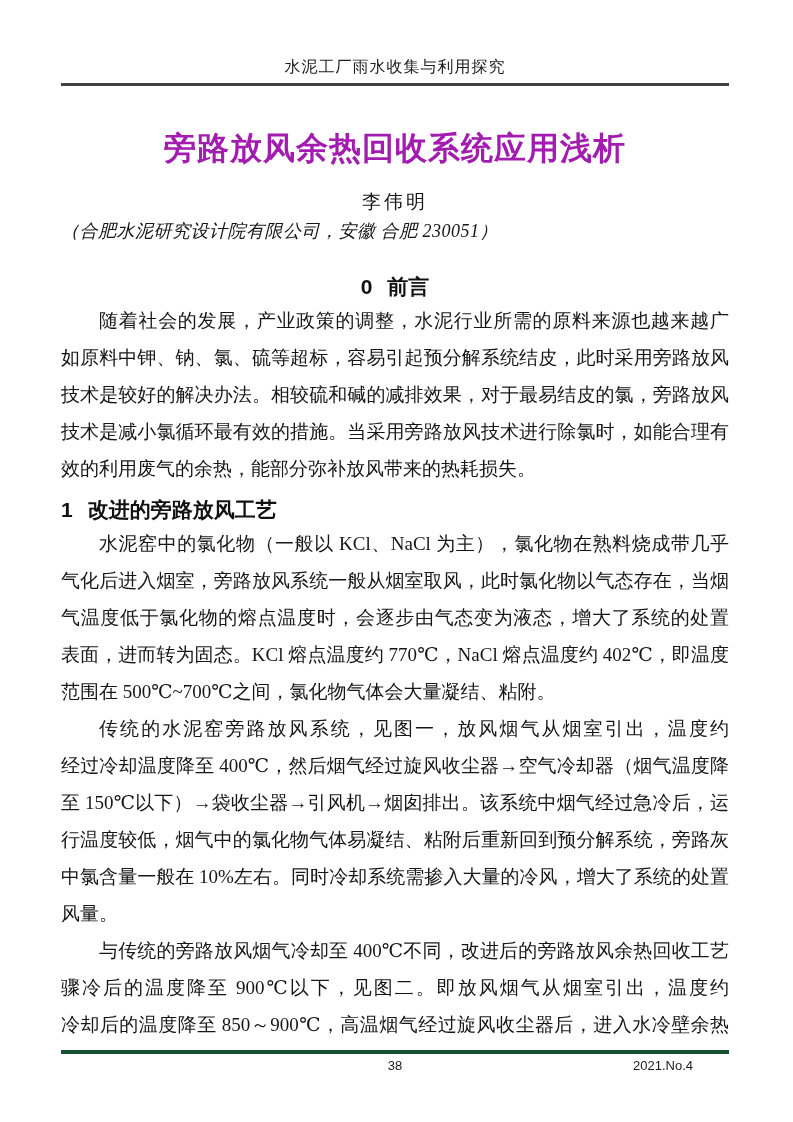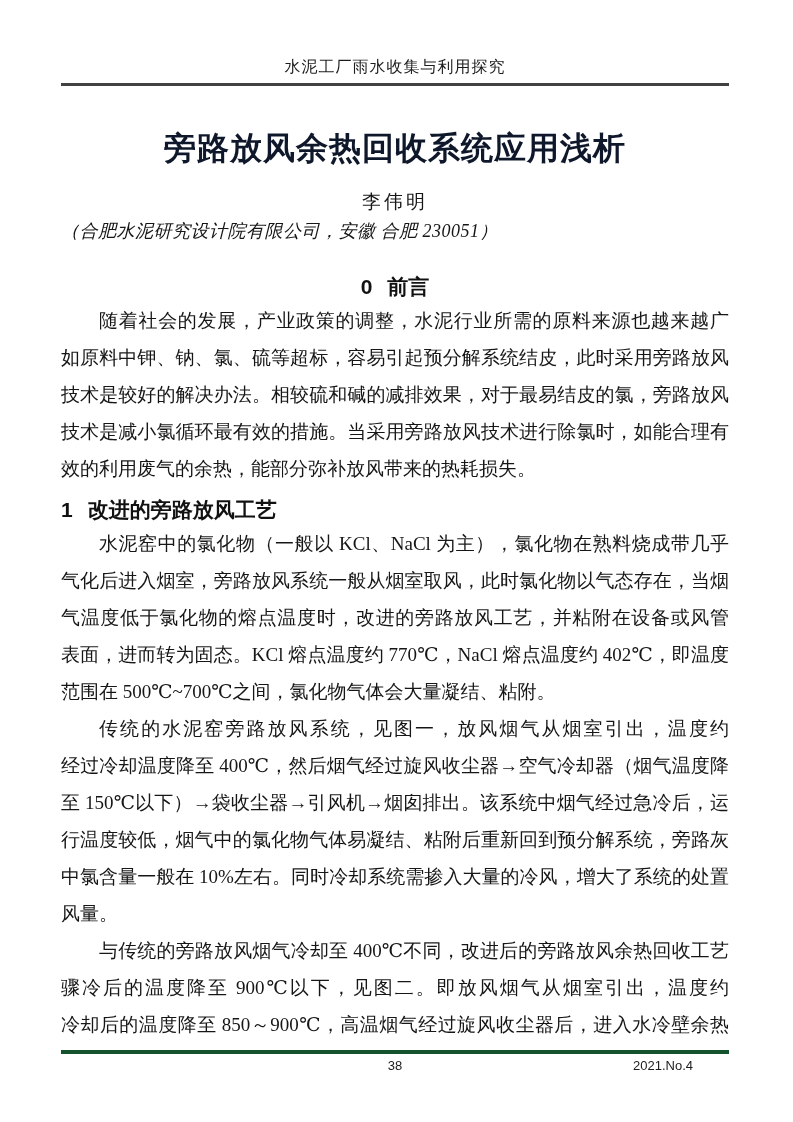--- a/index.html
+++ b/index.html
@@ -29,21 +29,21 @@
 
   
   .article-title {
     margin-top:42px;
     text-align:center;
     font-family:"Liberation Sans","DejaVu Sans",sans-serif;
     font-weight:bold;
     font-size:32px;
     line-height:40px;
     letter-spacing:1px;
-    color:#0f172a;
+    color:#a21caf;
   }
   .author {
     margin-top:22px;
     text-align:center;
     font-size:19px;
     line-height:24px;
     letter-spacing:3px;
   }
   .affiliation {
     margin-top:5px;
@@ -126,21 +126,21 @@
       <div class="ln end">效的利用废气的余热，能部分弥补放风带来的热耗损失。</div>
     </div>
 
     <div class="section-heading h1">
       <span class="sec-num">1</span><span>改进的旁路放风工艺</span>
     </div>
 
     <div class="para">
       <div class="ln first">水泥窑中的氯化物（一般以 KCl、NaCl 为主），氯化物在熟料烧成带几乎全部</div>
       <div class="ln">气化后进入烟室，旁路放风系统一般从烟室取风，此时氯化物以气态存在，当烟</div>
-      <div class="ln">气温度低于氯化物的熔点温度时，改进的旁路放风工艺，并粘附在设备或风管</div>
+      <div class="ln">气温度低于氯化物的熔点温度时，会逐步由气态变为液态，增大了系统的处置</div>
       <div class="ln">表面，进而转为固态。KCl 熔点温度约 770℃，NaCl 熔点温度约 402℃，即温度</div>
       <div class="ln end">范围在 500℃~700℃之间，氯化物气体会大量凝结、粘附。</div>
     </div>
 
     <div class="para">
       <div class="ln first">传统的水泥窑旁路放风系统，见图一，放风烟气从烟室引出，温度约 1050℃，</div>
       <div class="ln">经过冷却温度降至 400℃，然后烟气经过旋风收尘器→空气冷却器（烟气温度降</div>
       <div class="ln">至 150℃以下）→袋收尘器→引风机→烟囱排出。该系统中烟气经过急冷后，运</div>
       <div class="ln">行温度较低，烟气中的氯化物气体易凝结、粘附后重新回到预分解系统，旁路灰</div>
       <div class="ln">中氯含量一般在 10%左右。同时冷却系统需掺入大量的冷风，增大了系统的处置</div>

